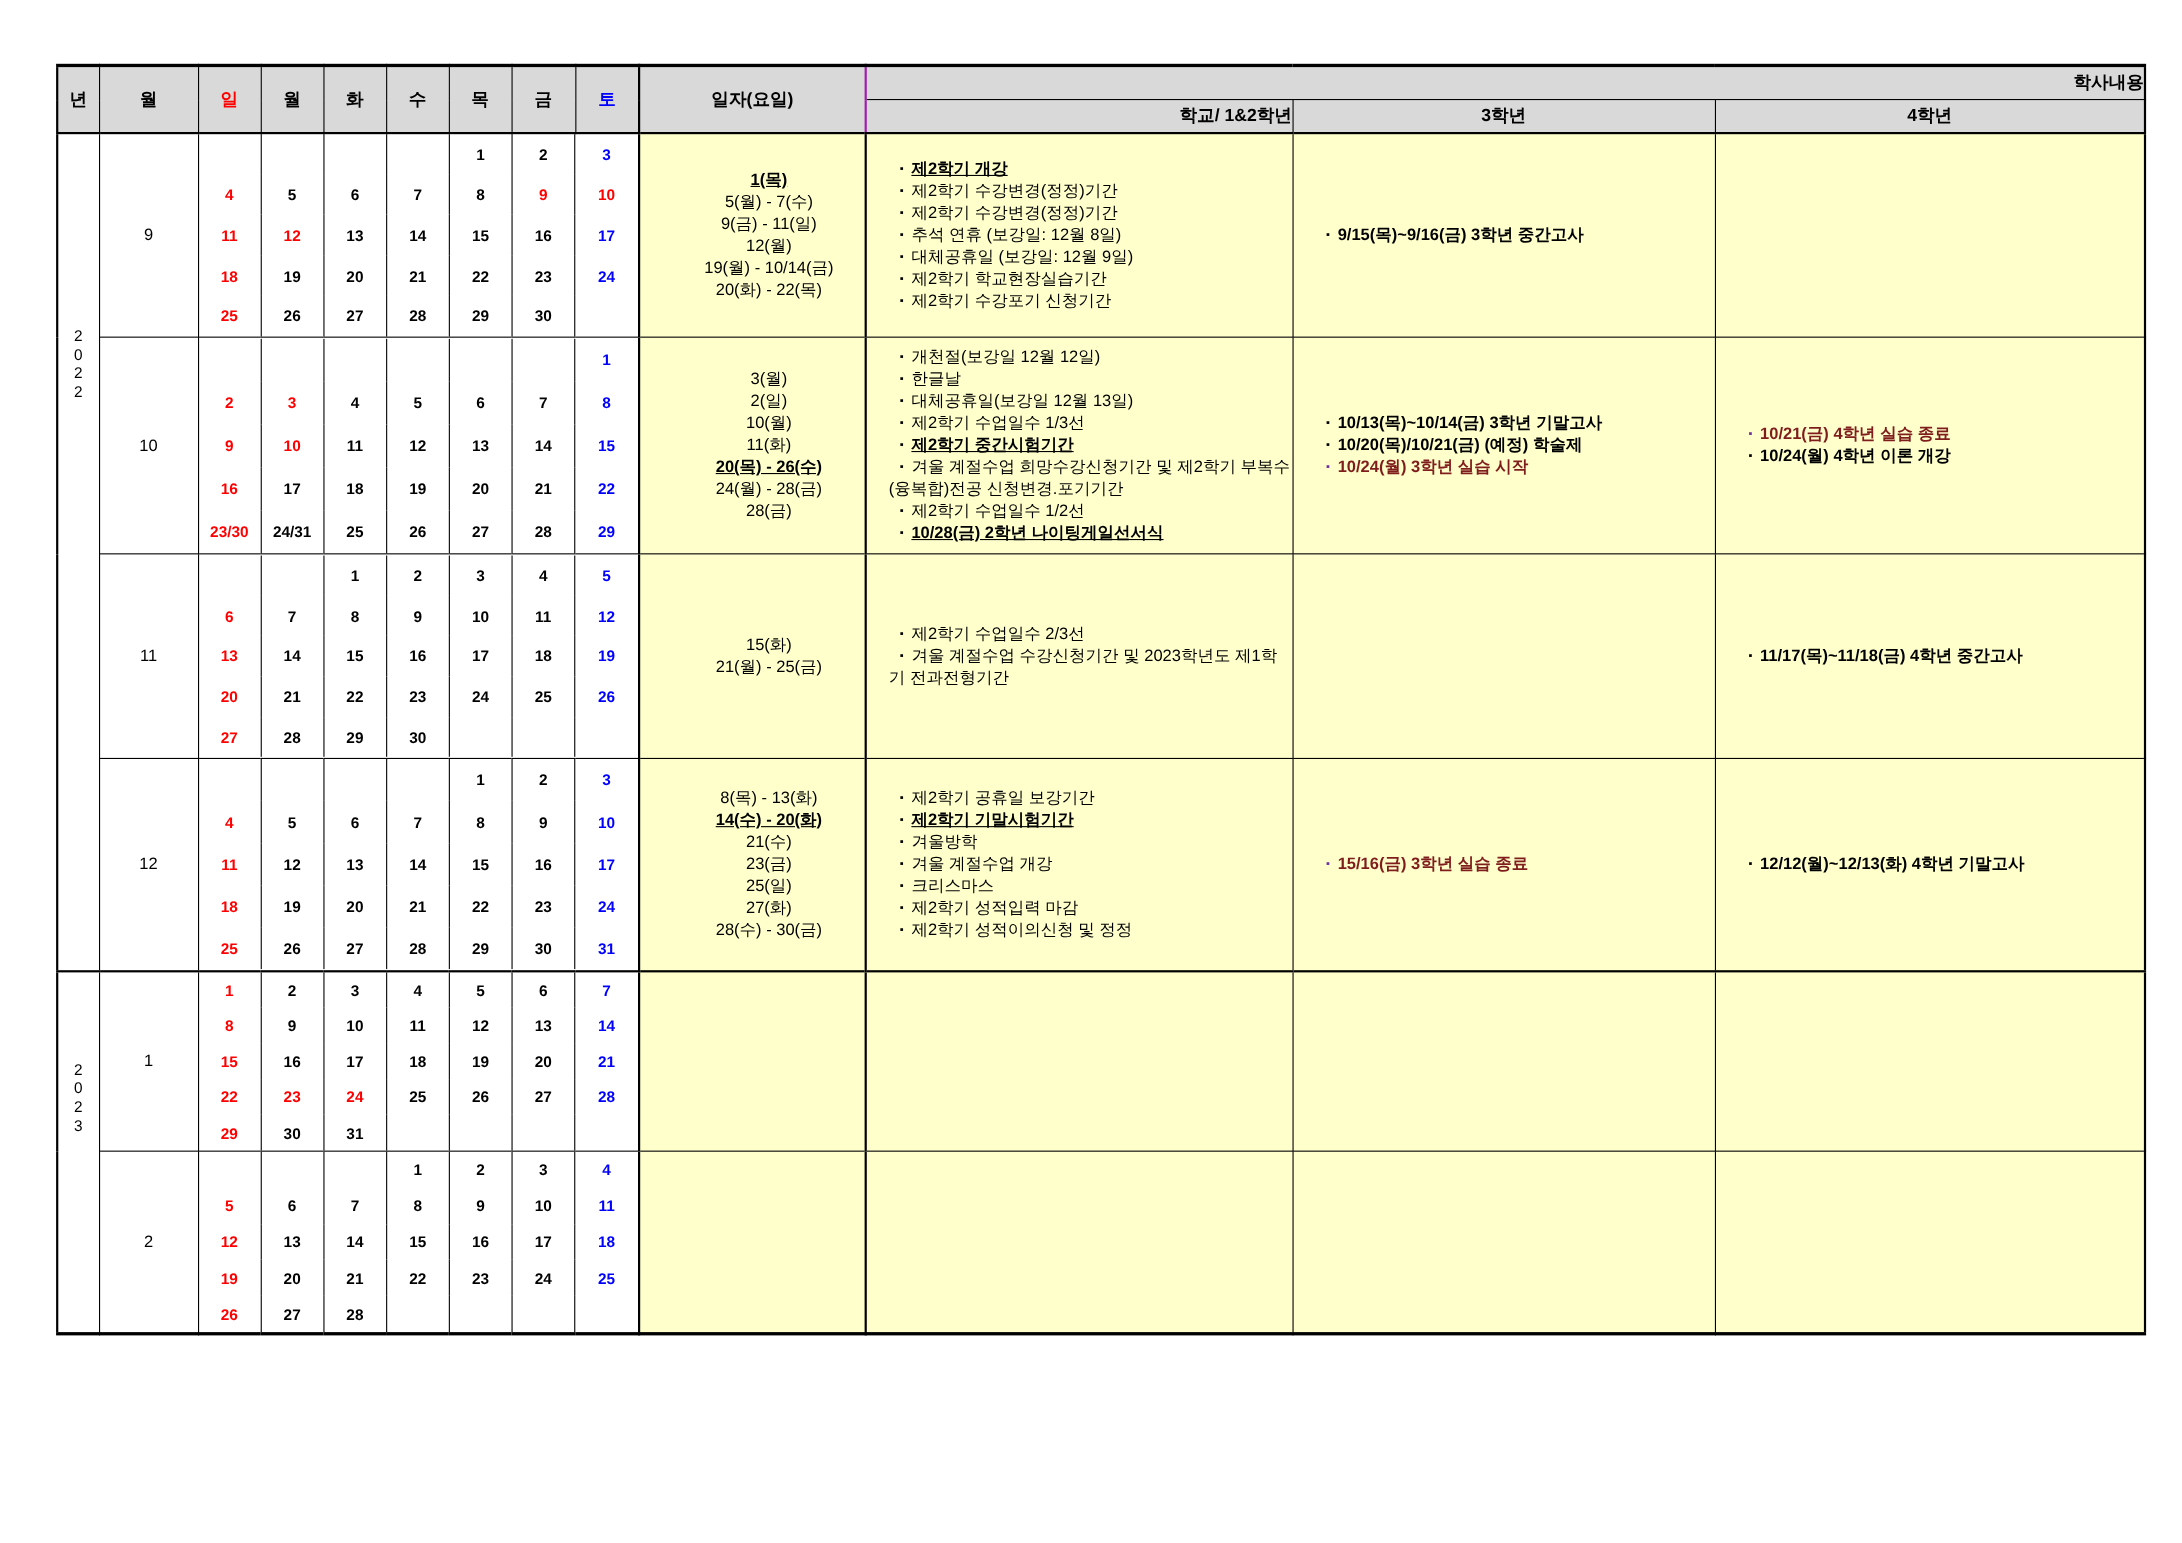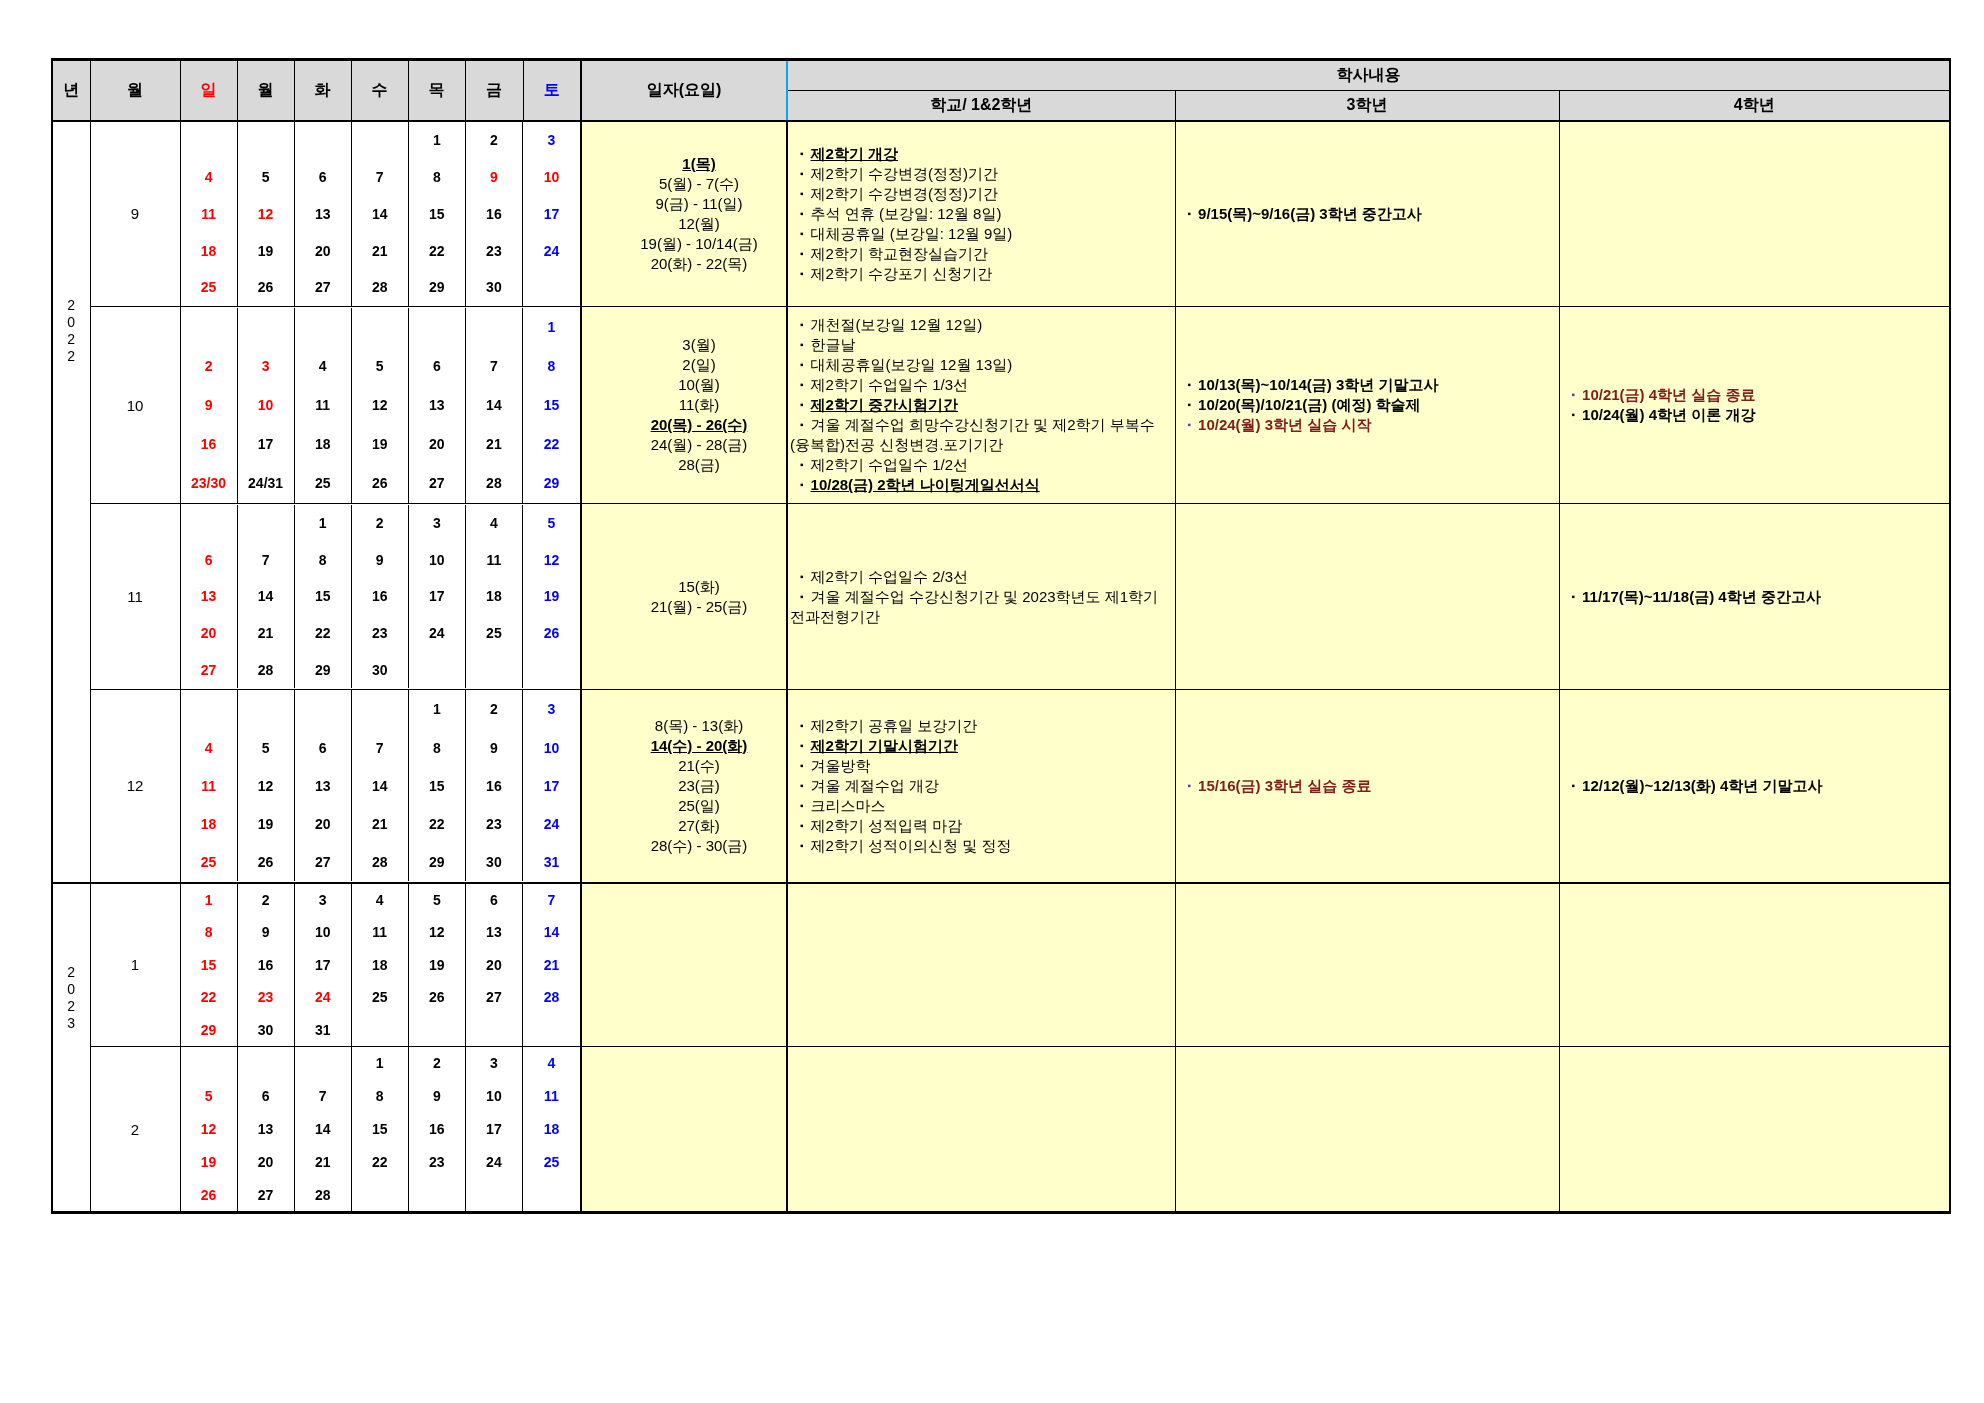--- a/index.html
+++ b/index.html
@@ -12,38 +12,38 @@
   thead th{background:#D9D9D9;font-size:16px;font-weight:bold;text-align:center;}
   thead tr.hrow-a{height:31px;}
   thead tr.hrow-b{height:30px;}
   thead th{border-bottom-color:#000;}
   thead tr.hrow-b th{border-bottom:2px solid #000;}
   tbody tr:first-child td{border-top:2px solid #000;}
   .year-boundary td{border-top:2px solid #000;}
   .sun{color:#FF0000;}
   .sat{color:#0000FF;}
   .th-date{border-left:2px solid #000;margin-left:48px;}
-  .th-group{border-left:2px solid #0ea5e9;}
+  .th-group{border-left:2px solid #a21caf;text-align:right;}
   .year-cell{vertical-align:top;text-align:center;font-size:14px;line-height:17px;white-space:pre-line;background:#fff;}
   .y2022{padding-top:175px;}
   .y2023{padding-top:80px;}
   .month-cell{text-align:center;font-size:15px;background:#fff;}
   .cal-cell{padding:0;background:#fff;}
   .cal-grid{display:grid;grid-template-columns:repeat(7,1fr);grid-template-rows:repeat(5,1fr);}
   .cal-day{display:flex;align-items:center;justify-content:center;border-right:1px solid #000;
     font-size:14px;font-weight:bold;}
   .cal-day:nth-child(7n){border-right:none;}
   .c-r{color:#FF0000;}
   .c-b{color:#0000FF;}
   .c-k{color:#000;}
   .date-cell{border-left:2px solid #000;}
   .school-cell{border-left:2px solid #000;}
   .date-cell,.school-cell,.g3-cell,.g4-cell{background:#FFFFCC;vertical-align:middle;}
   .stack{width:100%;}
-  .item{font-size:15px;line-height:20px;padding-left:2px;}
+  .item{font-size:15px;line-height:20px;padding-left:20px;}
   .date-cell .item{padding-left:30px;text-align:center;}
   .bullet{display:inline-block;font-size:10px;vertical-align:2px;margin:0 7px 0 10px;}
   .item-text{}
   .emph{font-weight:bold;}
   .emph .item-text{font-weight:bold;text-decoration:underline;}
   .bold .item-text{font-weight:bold;}
   .g3-cell .item-text,.g4-cell .item-text{font-weight:bold;margin-top:44px;}
   .purple .item-text{color:#7f1d1d;font-weight:bold;}
   .purple .bullet{color:#7030A0;}
 </style>

